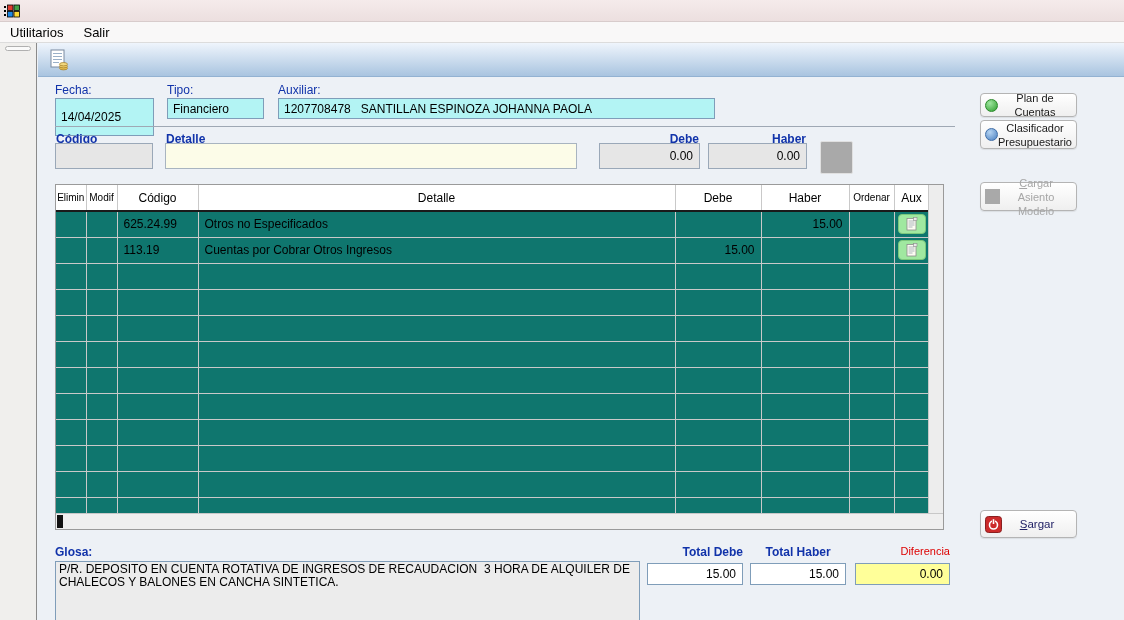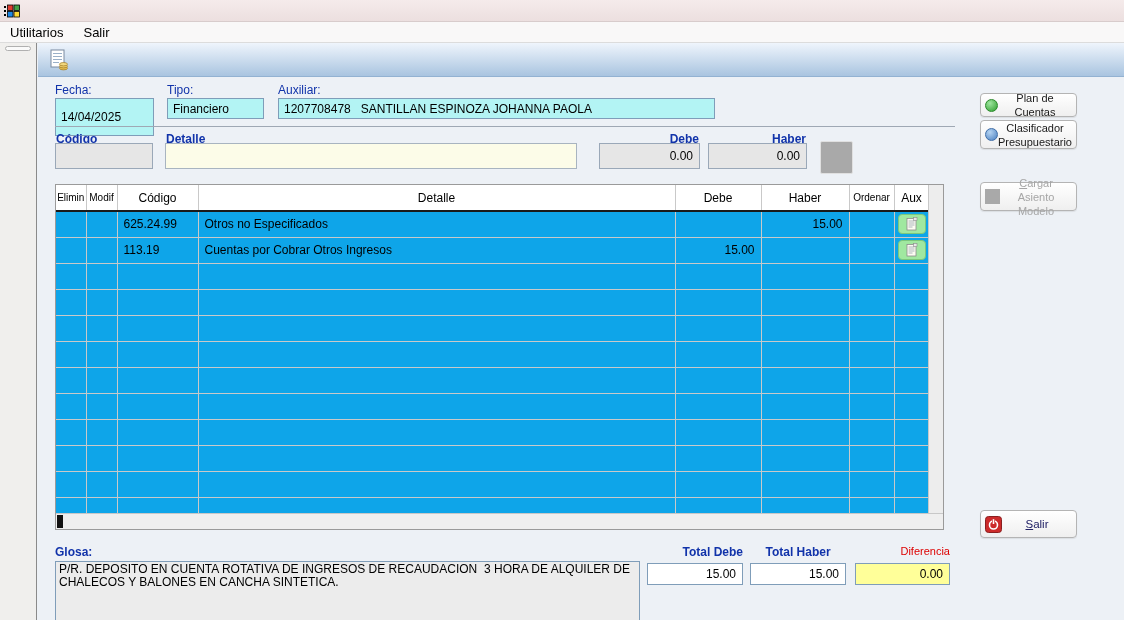--- a/index.html
+++ b/index.html
@@ -43,21 +43,21 @@
   .aux-in      { left:278px; top:98px; width:437px; height:21px; padding:0 5px; }
   .codigo-in   { left:55px;  top:143px; width:98px;  height:26px; padding:0 5px; }
   .detalle-in  { left:165px; top:143px; width:412px; height:26px; padding:0 5px; }
   .debe-in     { left:599px; top:143px; width:101px; height:26px; padding:0 6px; }
   .haber-in    { left:708px; top:143px; width:99px;  height:26px; padding:0 6px; }
   .sq-btn { position:absolute; left:820px; top:141px; width:33px; height:33px;
     background:#a9a9a9; border:1px solid #e0e0e0; border-radius:2px; }
 
   
   .grid-wrap { position:absolute; left:55px; top:184px; width:889px; height:346px;
-    border:1px solid #9a9a9a; background:#0ea5e9; overflow:hidden; }
+    border:1px solid #9a9a9a; background:#0f766e; overflow:hidden; }
   table.grid { border-collapse:collapse; table-layout:fixed; width:873px; }
   table.grid th { font-weight:normal; font-size:12px; height:26px; text-align:center;
     background:#fff; border-right:1px solid #c9c9c9; border-bottom:2px solid #1a1a1a; }
   table.grid th.sm { font-size:10px; }
   table.grid td { height:26px; font-size:12px; border-right:1px solid #c9c9c9;
     border-bottom:1px solid #c9c9c9; overflow:hidden; white-space:nowrap; }
   td.cl  { padding:0 6px; text-align:left; }
   td.num { padding:0 6px; text-align:right; }
   td.auxc { text-align:center; padding:0; }
   .aux-btn { width:28px; height:20px; background:#a0e8a0; border:1px solid #7cc87c;
@@ -348,21 +348,21 @@
 <div class="side-btn btn-salir">
   <span style="display:inline-flex;">
     <svg width="17" height="17" viewBox="0 0 17 17">
       <rect x="0.5" y="0.5" width="16" height="16" rx="3" fill="#cc2b2b" stroke="#8a1f1f"></rect>
       <circle cx="8.5" cy="9" r="4" fill="none" stroke="#ffffff" stroke-width="1.6"></circle>
       <rect x="7" y="4" width="3" height="3" fill="#cc2b2b"></rect>
       <line x1="8.5" y1="3.2" x2="8.5" y2="8" stroke="#ffffff" stroke-width="1.6"></line>
     </svg>
   </span>
   <span class="txt" style="font-size:11.5px;">
-    <span class="u">S</span><span>alir</span>
+    <span class="u">S</span><span>argar</span>
   </span>
 </div>
 
 <span class="labb" style="left:55px; top:545px;">Glosa:</span>
 <textarea class="fld glosa-ta" style="">P/R. DEPOSITO EN CUENTA ROTATIVA DE INGRESOS DE RECAUDACION  3 HORA DE ALQUILER DE CHALECOS Y BALONES EN CANCHA SINTETICA.</textarea>
 
 <span class="labb" style="left:647px; top:545px; width:96px; text-align:right;">Total Debe</span>
 <span class="labb" style="left:750px; top:545px; width:96px; text-align:center;">Total Haber</span>
 <span class="lab-red" style="left:855px; top:545px; width:95px; text-align:right;">Diferencia</span>
 

